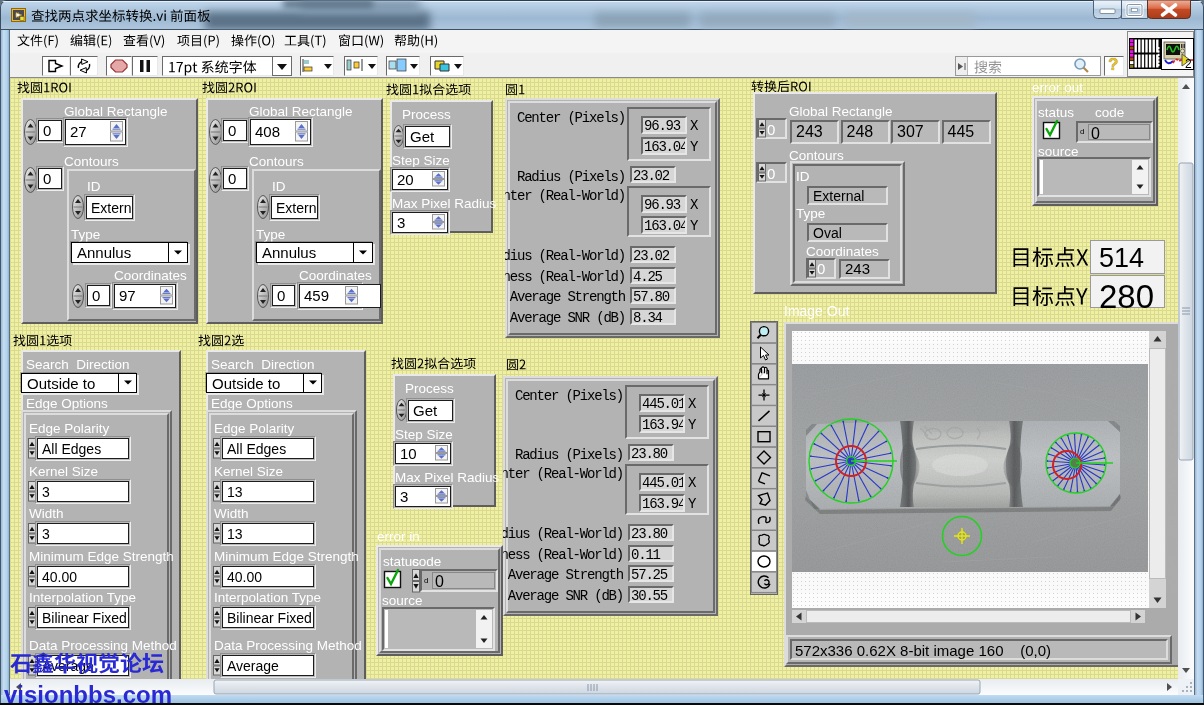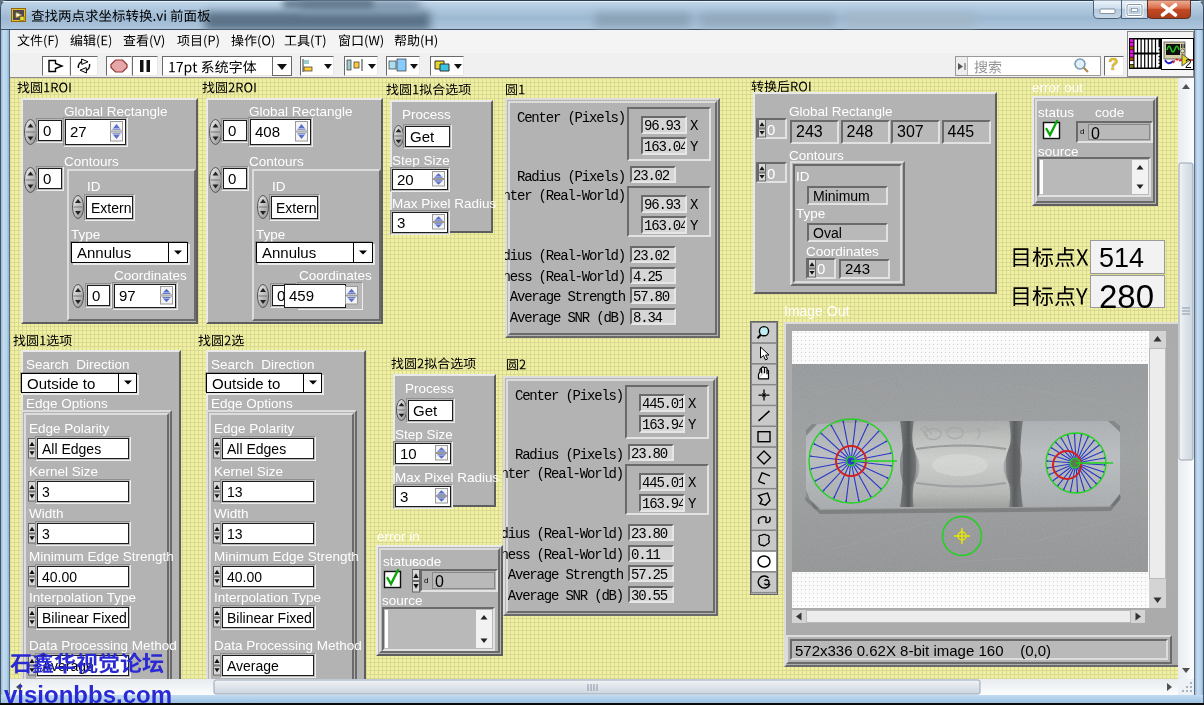--- a/index.html
+++ b/index.html
@@ -475,21 +475,21 @@
 <ellipse cx="6.0" cy="12.0" rx="5.5" ry="11.5" fill="url(#og257284)" stroke="#555" stroke-width="1"></ellipse>
 <line x1="1.5" y1="12.0" x2="10.5" y2="12.0" stroke="#777" stroke-width="1"></line>
 <path d="M6.0 4.08 L3.0 7.92 L9.0 7.92 Z" fill="#222"></path>
 <path d="M6.0 19.919999999999998 L3.0 16.080000000000002 L9.0 16.080000000000002 Z" fill="#222"></path>
   </svg>
 <div class="wfb" style="left:270px;top:283px;width:27px;height:25px"></div>
 <div class="nf" style="left:272px;top:285px;width:23px;height:21px;font-size:15px">
     <span>0</span>
   </div>
 <div class="wfb" style="left:297px;top:282px;width:66px;height:28px"></div>
-<div class="nf" style="left:284px;top:284px;width:62px;height:24px;font-size:15px">
+<div class="nf" style="left:299px;top:284px;width:82px;height:24px;font-size:15px">
     <span>459</span>
   </div>
 <svg class="abs" style="left:345px;top:286px" width="13" height="19">
 <rect x="0.5" y="0.5" width="12" height="8.5" fill="#f4f4f4" stroke="#9a9a9a"></rect>
 <rect x="0.5" y="10.0" width="12" height="8.0" fill="#f4f4f4" stroke="#9a9a9a"></rect>
 <path d="M6.5 2.66 L3.1 6.460000000000001 L9.9 6.460000000000001 Z" fill="#5a6fc8"></path>
 <line x1="2.5" y1="7.41" x2="10.5" y2="7.41" stroke="#5a6fc8"></line>
 <path d="M6.5 16.34 L3.1 12.54 L9.9 12.54 Z" fill="#5a6fc8"></path>
 <line x1="2.5" y1="11.59" x2="10.5" y2="11.59" stroke="#5a6fc8"></line>
   </svg>
@@ -906,21 +906,21 @@
 <rect x="0.5" y="10.0" width="7" height="8.0" fill="#d8d8d8" stroke="#666"></rect>
 <path d="M4.0 3.3249999999999997 L1.4 7.125 L6.6 7.125 Z" fill="#111"></path>
 <path d="M4.0 15.675 L1.4 11.875 L6.6 11.875 Z" fill="#111"></path>
   </svg>
 <div class="lbl" style="left:767px;top:165px;font-size:15px">0</div>
 <div class="clu2" style="left:790px;top:161px;width:115px;height:125px">
 <div style="position:absolute;left:1px;top:1px;right:1px;bottom:1px;border:2px solid;border-color:#6a6a6a #dcdcdc #dcdcdc #6a6a6a"></div>
   </div>
 <div class="lbl" style="left:796px;top:169px">ID</div>
 <div class="gf" style="left:807px;top:186px;width:81px;height:19px;font-size:14px">
-    <span>Minimum</span>
+    <span>External</span>
   </div>
 <div class="lbl" style="left:796px;top:206px">Type</div>
 <div class="gf" style="left:807px;top:223px;width:81px;height:19px;font-size:14px">
     <span>Oval</span>
   </div>
 <div class="lbl" style="left:806px;top:244px">Coordinates</div>
 <div class="sunk" style="left:806px;top:258px;width:30px;height:21px;background:#b9b9b9"></div>
 <svg class="abs" style="left:808px;top:259px" width="8" height="19">
 <rect x="0.5" y="0.5" width="7" height="8.5" fill="#d8d8d8" stroke="#666"></rect>
 <rect x="0.5" y="10.0" width="7" height="8.0" fill="#d8d8d8" stroke="#666"></rect>

